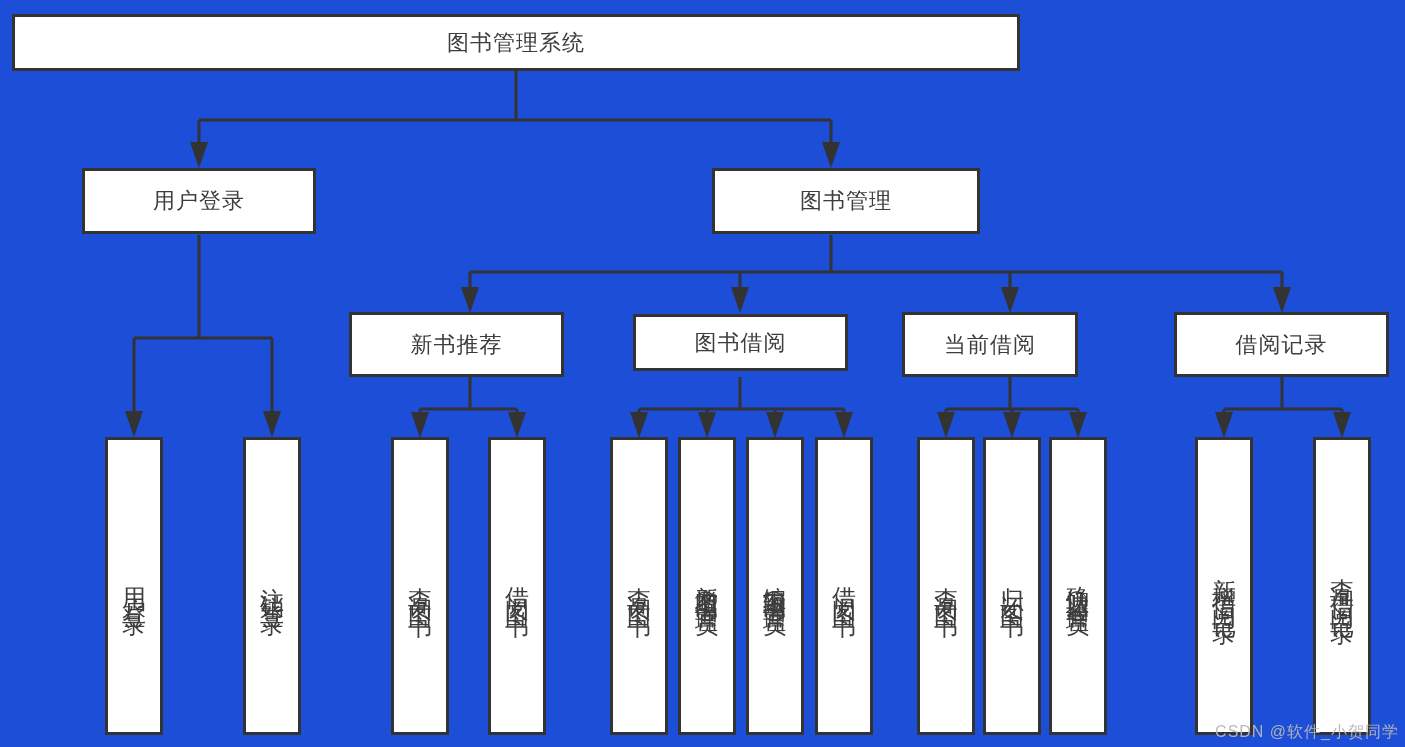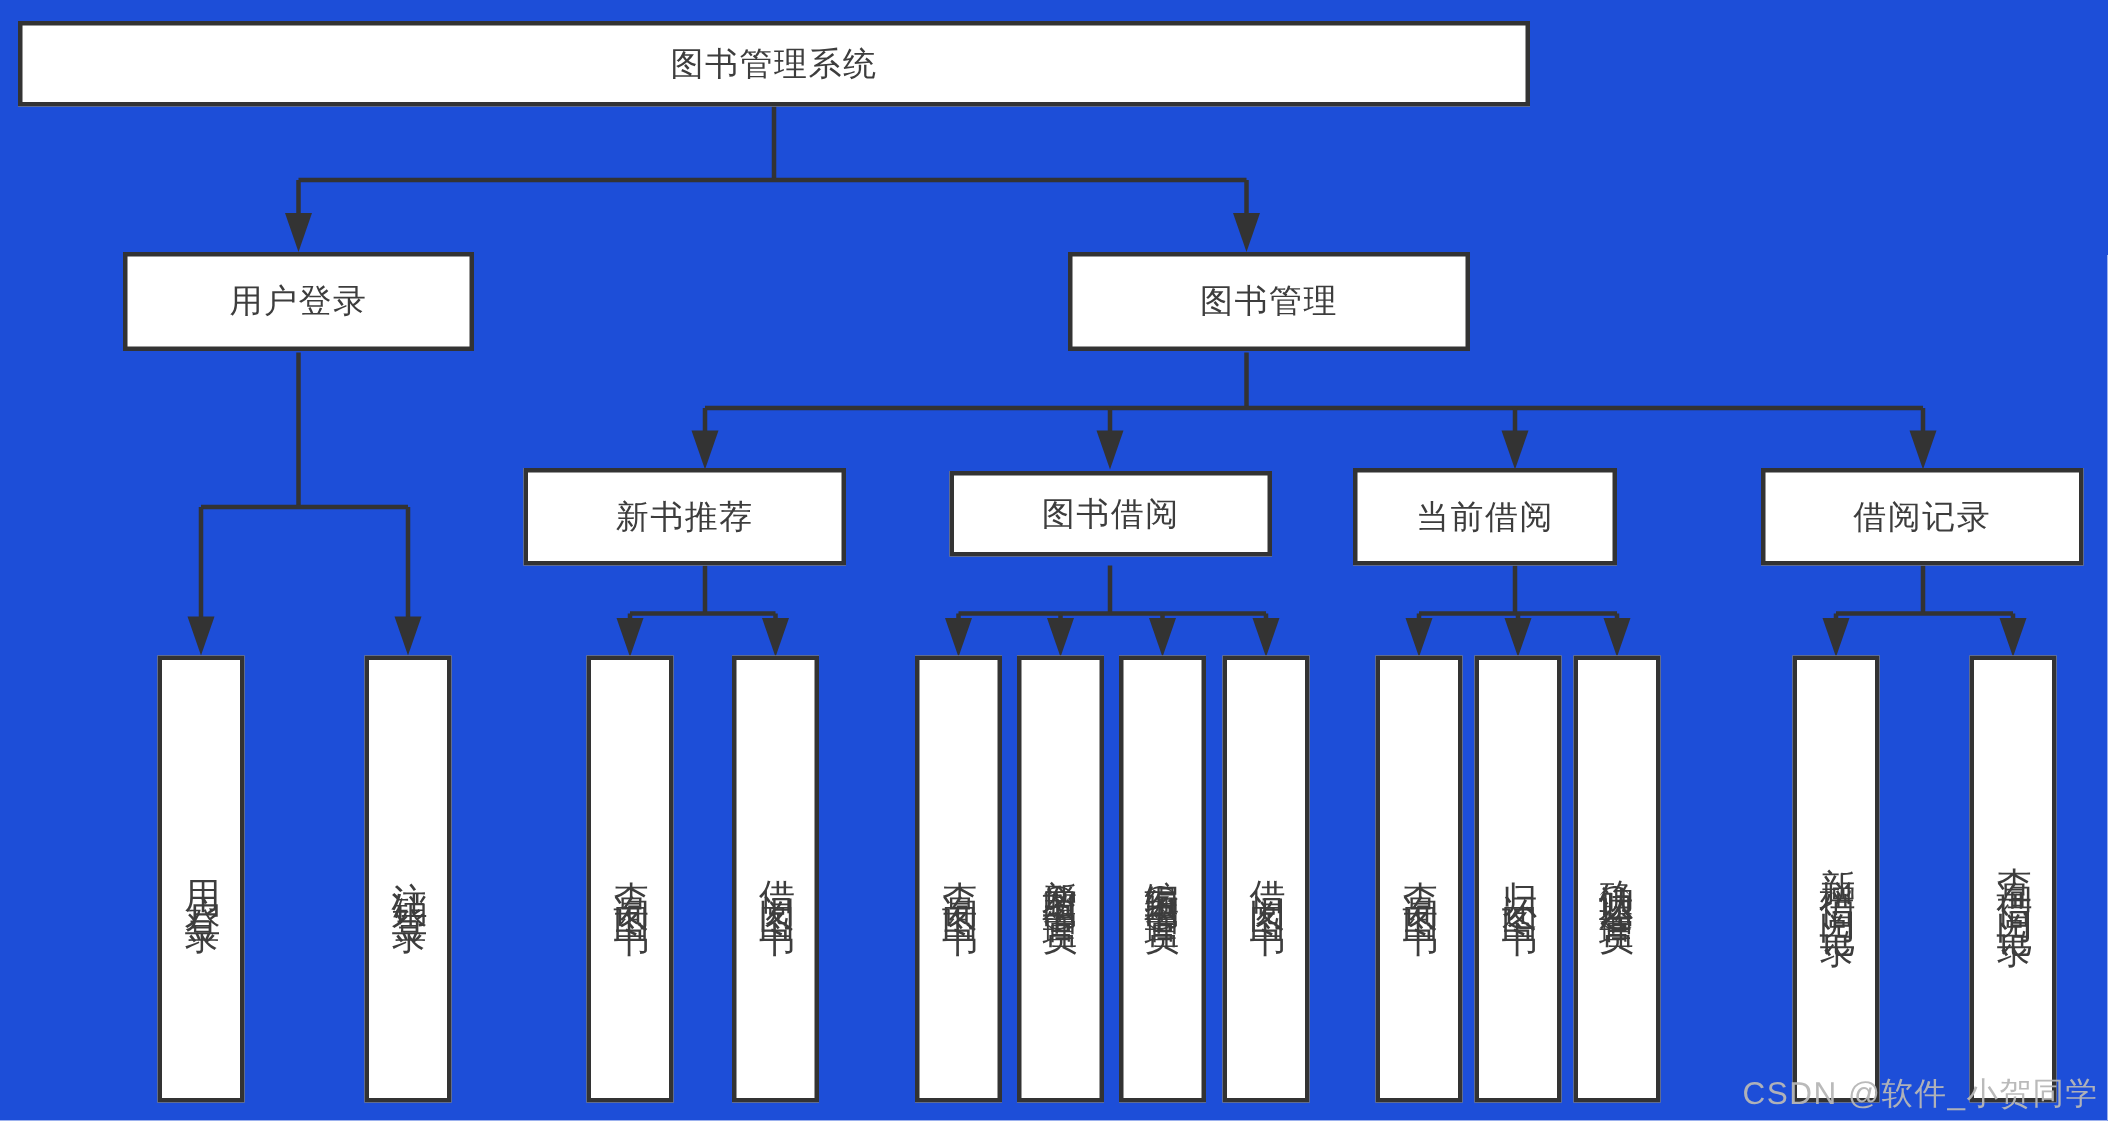--- a/index.html
+++ b/index.html
@@ -52,21 +52,21 @@
   }
   .vbox.long {
     font-size: 23px;
     letter-spacing: 4px;
   }
   #watermark {
     position: absolute;
     right: 6px;
     bottom: 4px;
     z-index: 5;
-    font-size: 21px;
+    font-size: 16px;
     color: #b7b7b7;
     opacity: 0.95;
     letter-spacing: 1px;
     white-space: nowrap;
   }
 </style>
 </head>
 <body>
 
 <div id="canvas">

